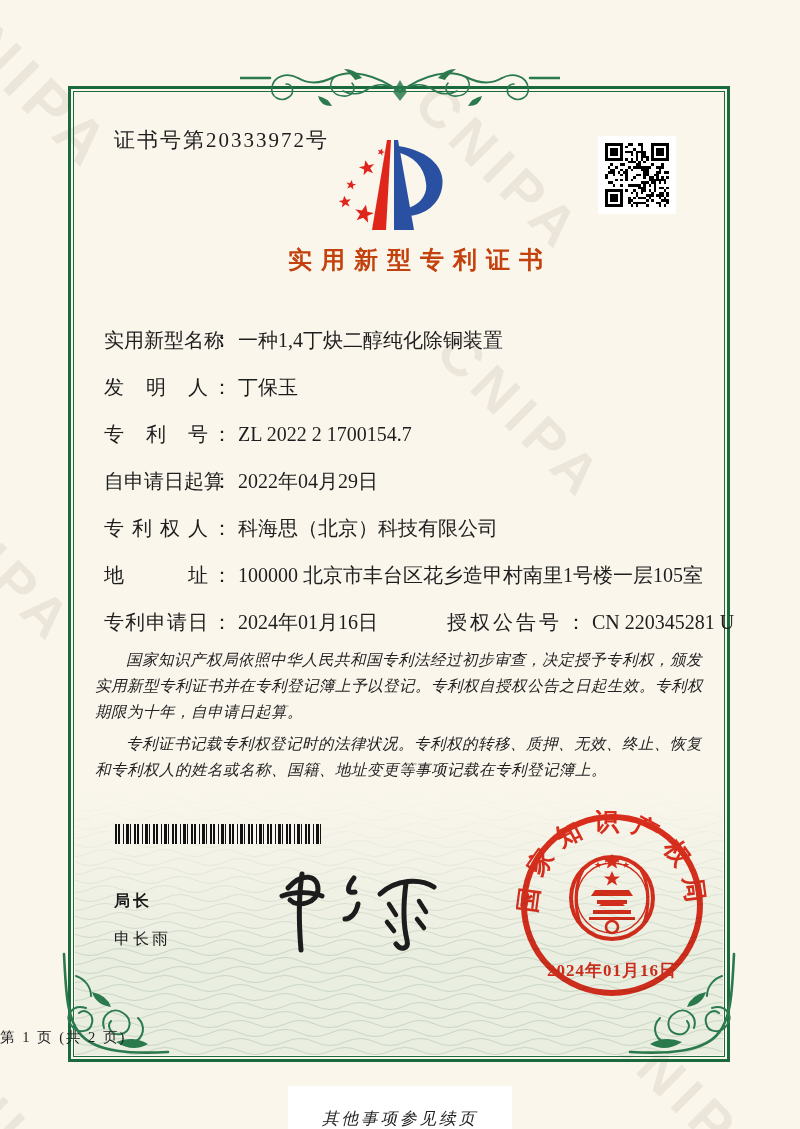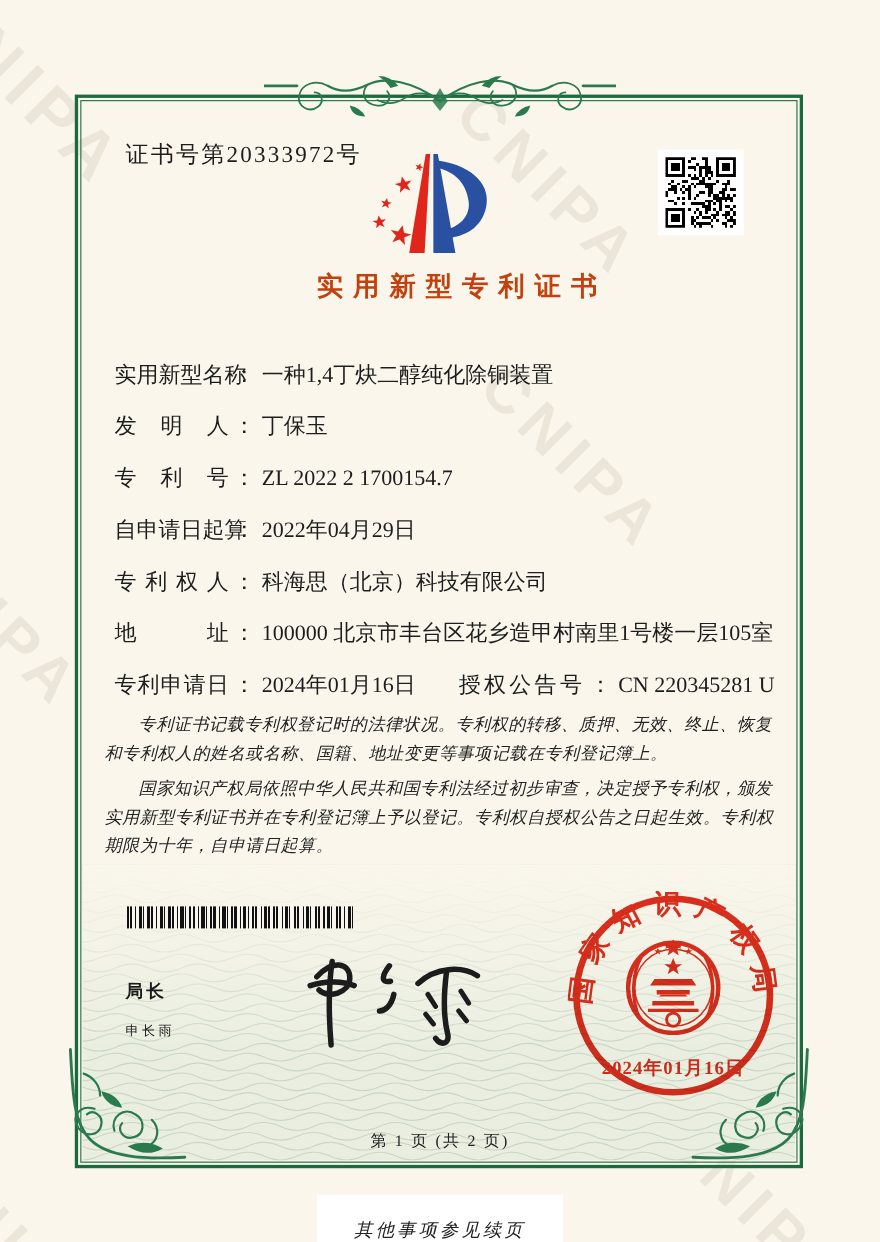--- a/index.html
+++ b/index.html
@@ -25,40 +25,40 @@
   .cert-no{position:absolute;left:114px;top:126px;font-size:21px;letter-spacing:2px;}
   .logo{position:absolute;left:330px;top:136px;width:132px;height:102px;}
   .qr-wrap{position:absolute;left:598px;top:136px;width:78px;height:78px;background:#fff;
        display:flex;align-items:center;justify-content:center;}
   .title{position:absolute;left:0;top:244px;width:100%;text-align:center;
        font-size:24px;font-weight:bold;letter-spacing:9px;color:#c2410c;padding-left:20px;}
   
   .field-row{position:absolute;left:104px;font-size:20px;white-space:nowrap;}
   .flabel{display:inline-block;width:104px;text-align:justify;text-align-last:justify;vertical-align:top;}
   .fcolon{margin:0 6px 0 4px;}
-  .flabel2{display:inline-block;margin-left:34px;letter-spacing:3px;}
+  .flabel2{display:inline-block;margin-left:64px;letter-spacing:3px;}
   
   .paras{position:absolute;left:95px;top:647px;width:614px;font-size:15.5px;line-height:26px;
        font-style:italic;color:#222;}
   .paras p{margin:0 0 6px 0;text-indent:2em;letter-spacing:0.5px;}
   
   .barcode{position:absolute;left:115px;top:824px;width:206px;height:20px;
        background:repeating-linear-gradient(90deg,
          #111 0 2px,#f7f5ee 2px 3px,#111 3px 5px,#f7f5ee 5px 8px,
          #111 8px 9px,#f7f5ee 9px 11px,#111 11px 14px,#f7f5ee 14px 15px,
          #111 15px 16px,#f7f5ee 16px 19px);}
   .director-title{position:absolute;left:114px;top:891px;font-size:16px;letter-spacing:3px;
        font-family:"Liberation Sans","DejaVu Sans",sans-serif;color:#1a1a1a;font-weight:bold;}
-  .director-name{position:absolute;left:114px;top:929px;font-size:12px;letter-spacing:3px;
+  .director-name{position:absolute;left:114px;top:929px;font-size:16px;letter-spacing:3px;
        font-family:"Liberation Sans","DejaVu Sans",sans-serif;color:#1a1a1a;}
   .signature{position:absolute;left:268px;top:858px;width:185px;height:105px;}
   
   .seal{position:absolute;left:516px;top:810px;width:192px;height:192px;mix-blend-mode:multiply;}
   
-  .page-footer{position:absolute;left:0;top:1028px;width:100%;text-align:center;font-size:14.5px;
+  .page-footer{position:absolute;left:0;top:1028px;width:100%;text-align:left;font-size:14.5px;
        letter-spacing:2px;color:#222;}
   .cont-note{position:absolute;left:50%;top:1086px;transform:translateX(-50%);
        background:#fff;padding:22px 34px;font-size:16.5px;font-style:italic;letter-spacing:3px;color:#222;}
   
   .flourish-top{position:absolute;left:240px;top:56px;width:320px;height:64px;}
   .corner-fl{position:absolute;width:118px;height:118px;}
   .corner-left{left:54px;top:948px;}
   .corner-right{left:626px;top:948px;transform:scaleX(-1);}
 </style>
 </head>
@@ -384,22 +384,22 @@
 </div>
 <div class="field-row" style="top:562px">
   <span class="flabel">地址</span><span class="fcolon">：</span><span>100000 北京市丰台区花乡造甲村南里1号楼一层105室</span>
 </div>
 <div class="field-row" style="top:609px">
   <span class="flabel">专利申请日</span><span class="fcolon">：</span><span>2024年01月16日</span>
   <span class="flabel2">授权公告号</span><span class="fcolon">：</span><span>CN 220345281 U</span>
 </div>
 
 <div class="paras">
+  <p>国家知识产权局依照中华人民共和国专利法经过初步审查，决定授予专利权，颁发实用新型专利证书并在专利登记簿上予以登记。专利权自授权公告之日起生效。专利权期限为十年，自申请日起算。</p>
   <p>专利证书记载专利权登记时的法律状况。专利权的转移、质押、无效、终止、恢复和专利权人的姓名或名称、国籍、地址变更等事项记载在专利登记簿上。</p>
-  <p>国家知识产权局依照中华人民共和国专利法经过初步审查，决定授予专利权，颁发实用新型专利证书并在专利登记簿上予以登记。专利权自授权公告之日起生效。专利权期限为十年，自申请日起算。</p>
 </div>
 
 <div class="barcode"></div>
 <div class="director-title">局长</div>
 <div class="director-name">申长雨</div>
 
 <svg class="signature" viewBox="0 0 185 105">
   <g stroke="#1c1c1c" fill="none" stroke-width="5" stroke-linecap="round" stroke-linejoin="round">
     <path d="M20,30 C34,14 50,17 50,31 C50,45 30,50 22,42"></path>
     <path d="M14,38 C28,33 44,34 54,38"></path>

